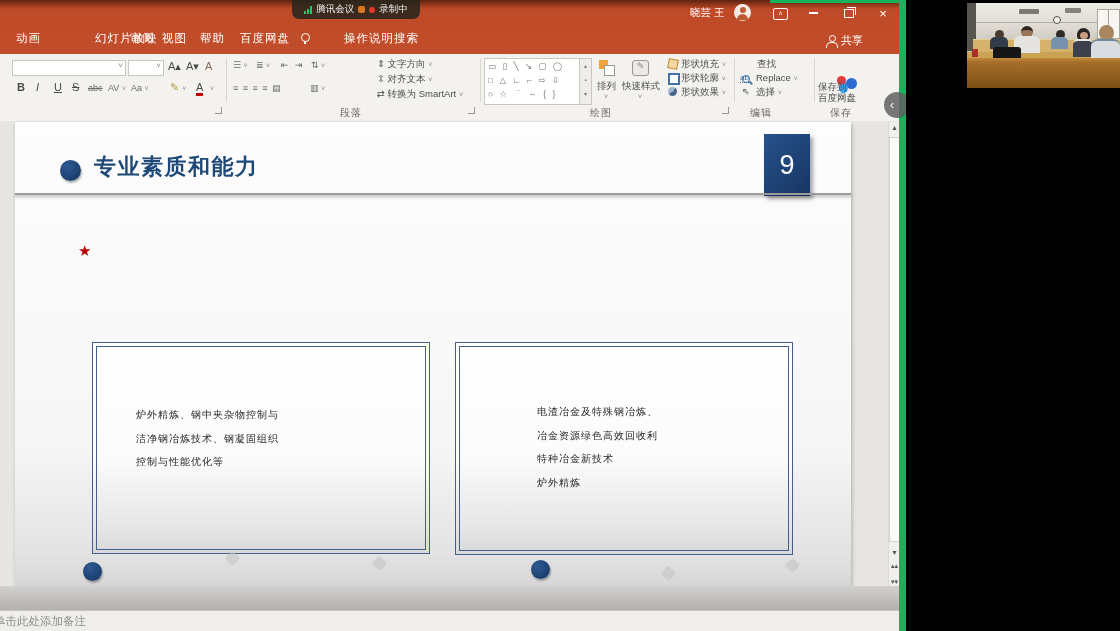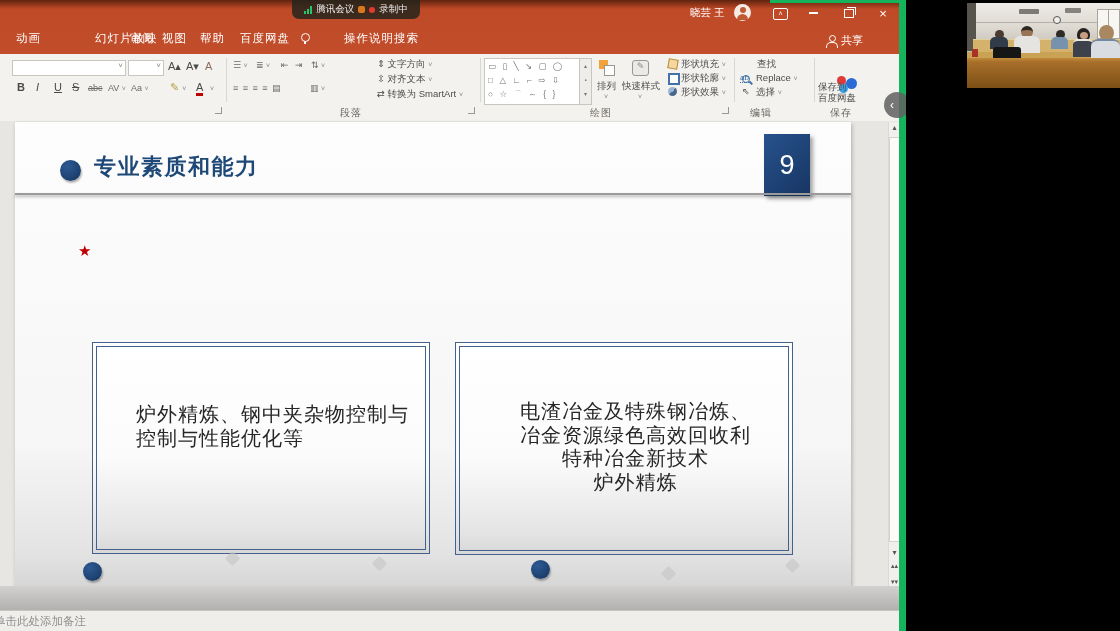--- a/index.html
+++ b/index.html
@@ -51,21 +51,21 @@
   .magico:after{content:"";position:absolute;left:6.5px;top:6.5px;width:4px;height:1.5px;background:#3a6ea5;transform:rotate(45deg);}
   .baidu{position:relative;width:24px;height:20px;}
   .baidu i{position:absolute;border-radius:50%;display:block;}
   
   #workspace{left:0;top:121px;width:899px;height:489px;background:#e8e6e3;}
   #slide{left:15px;top:1px;width:836px;height:464px;
      background:linear-gradient(180deg,#fdfdfd 0%,#f6f6f6 70%,#e3e3e3 93%,#d6d6d6 100%);
      box-shadow:1px 2px 4px rgba(0,0,0,.25);}
   .sbox{position:absolute;border:1px solid #44618d;background:linear-gradient(180deg,#ffffff 0%,#fbfbfb 55%,#e4e4e4 90%,#d8d8d8 100%);}
   .sboxin{position:absolute;left:3px;top:3px;right:3px;bottom:3px;border:1px solid #44618d;}
-  .sboxtxt{position:absolute;color:#262626;font-size:20px;line-height:23.5px;letter-spacing:1px;white-space:nowrap;}
+  .sboxtxt{position:absolute;color:#262626;font-size:10px;line-height:23.5px;letter-spacing:1px;white-space:nowrap;}
   .bluedot{position:absolute;width:19px;height:19px;border-radius:50%;
      background:radial-gradient(circle at 35% 30%,#2d5a93,#16335e);box-shadow:1px 2px 2px rgba(0,0,0,.3);}
   .sparkle{position:absolute;width:11px;height:11px;background:#c4c4c4;transform:rotate(45deg);opacity:.6;border-radius:2px;}
   #badge{left:749px;top:12px;width:46px;height:62px;background:linear-gradient(135deg,#27528d,#173562);
      box-shadow:3px 3px 4px rgba(0,0,0,.35);display:flex;align-items:center;justify-content:center;
      color:#fff;font-size:27px;}
   
   .sbtn{position:absolute;left:888px;width:13px;text-align:center;color:#555;}
   .dblarrow{line-height:6px;font-size:7px;}
   
@@ -220,27 +220,28 @@
         <div id="badge" class="ab">
             <span>9</span>
           </div>
         <div class="ab" style="left:0;top:71px;width:836px;height:2px;background:#9b9b9b;box-shadow:0 2px 3px rgba(0,0,0,.3);"></div>
         <div class="ab" style="left:63px;top:120px;color:#c00000;font-size:15px;">★</div>
 
         <div class="sbox" style="left:77px;top:220px;width:336px;height:210px;">
           <div class="sboxin"></div>
           <div class="sboxtxt" style="left:43px;top:60px;">
             <div>炉外精炼、钢中夹杂物控制与</div>
+            <div>洁净钢冶炼技术、钢凝固组织</div>
             <div>控制与性能优化等</div>
           </div>
         </div>
 
         <div class="sbox" style="left:440px;top:220px;width:336px;height:211px;">
           <div class="sboxin"></div>
-          <div class="sboxtxt" style="left:64px;top:57px;text-align:center;">
+          <div class="sboxtxt" style="left:81px;top:57px;">
             <div>电渣冶金及特殊钢冶炼、</div>
             <div>冶金资源绿色高效回收利</div>
             <div>特种冶金新技术</div>
             <div>炉外精炼</div>
           </div>
         </div>
 
         <div class="bluedot" style="left:68px;top:440px;"></div>
         <div class="bluedot" style="left:516px;top:438px;"></div>
         <div class="sparkle" style="left:212px;top:431px;"></div>

